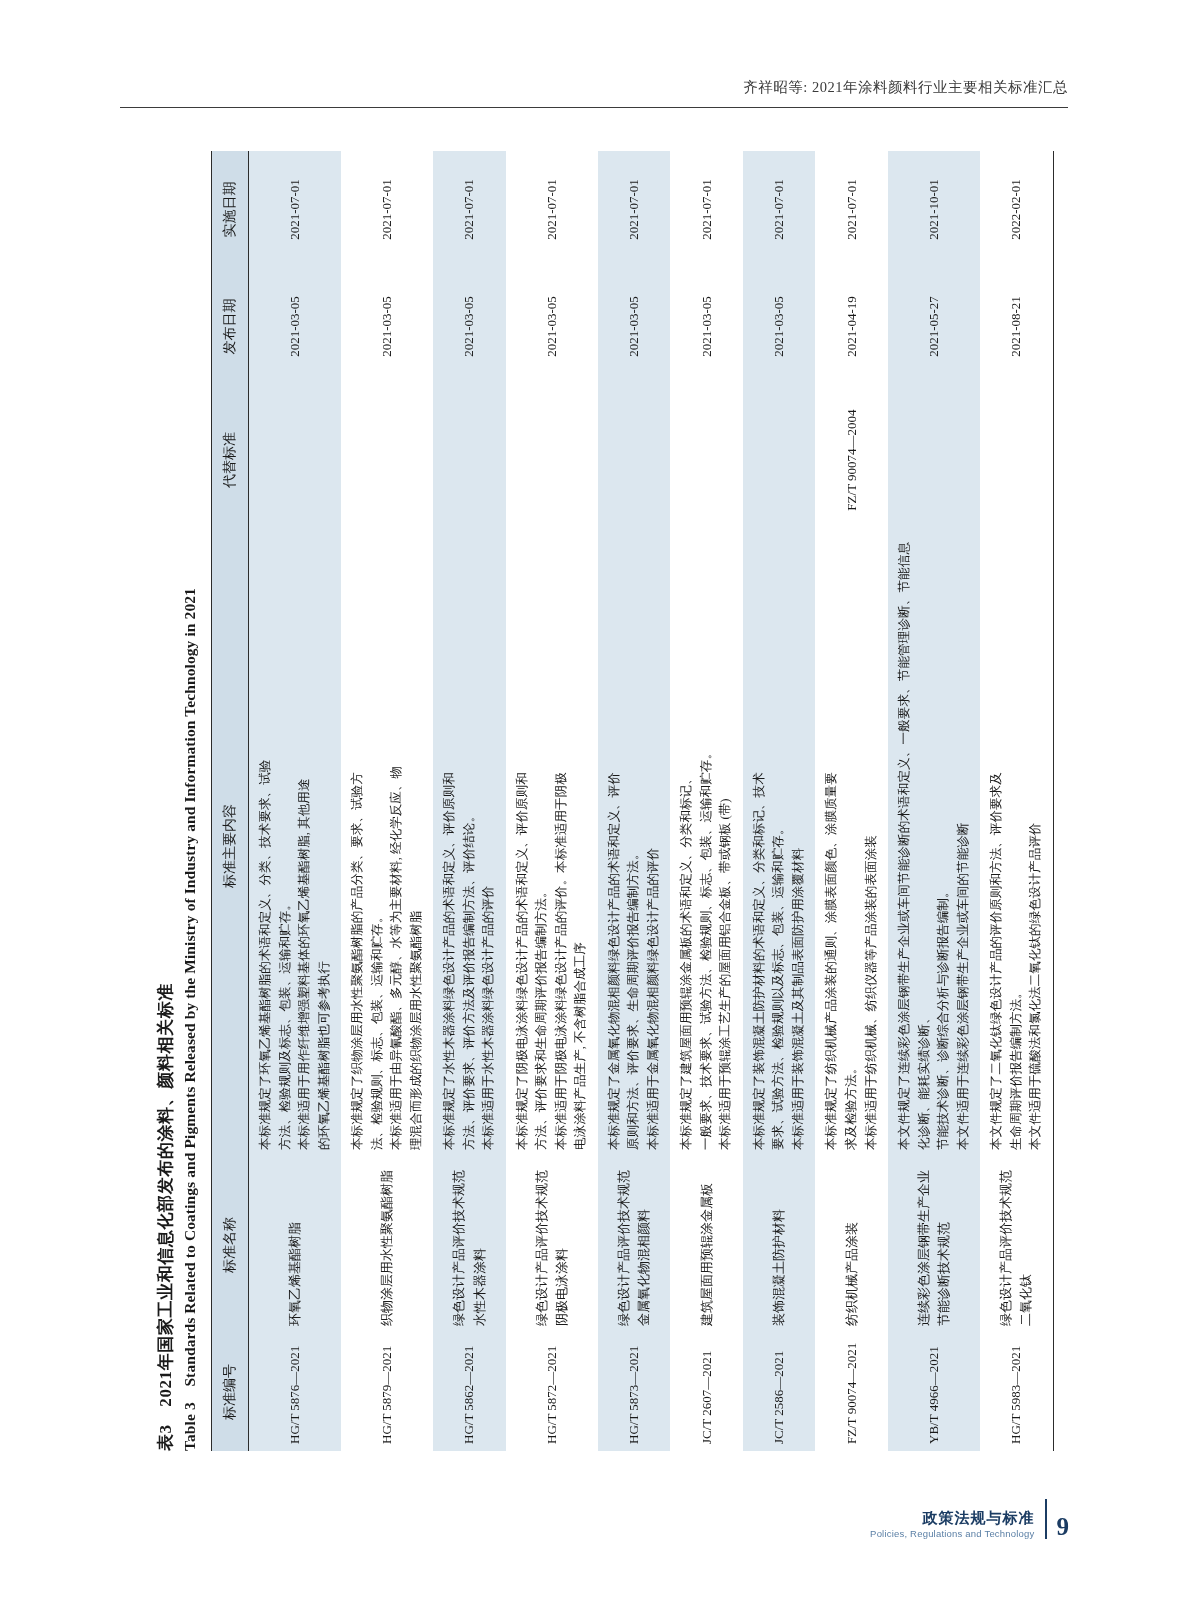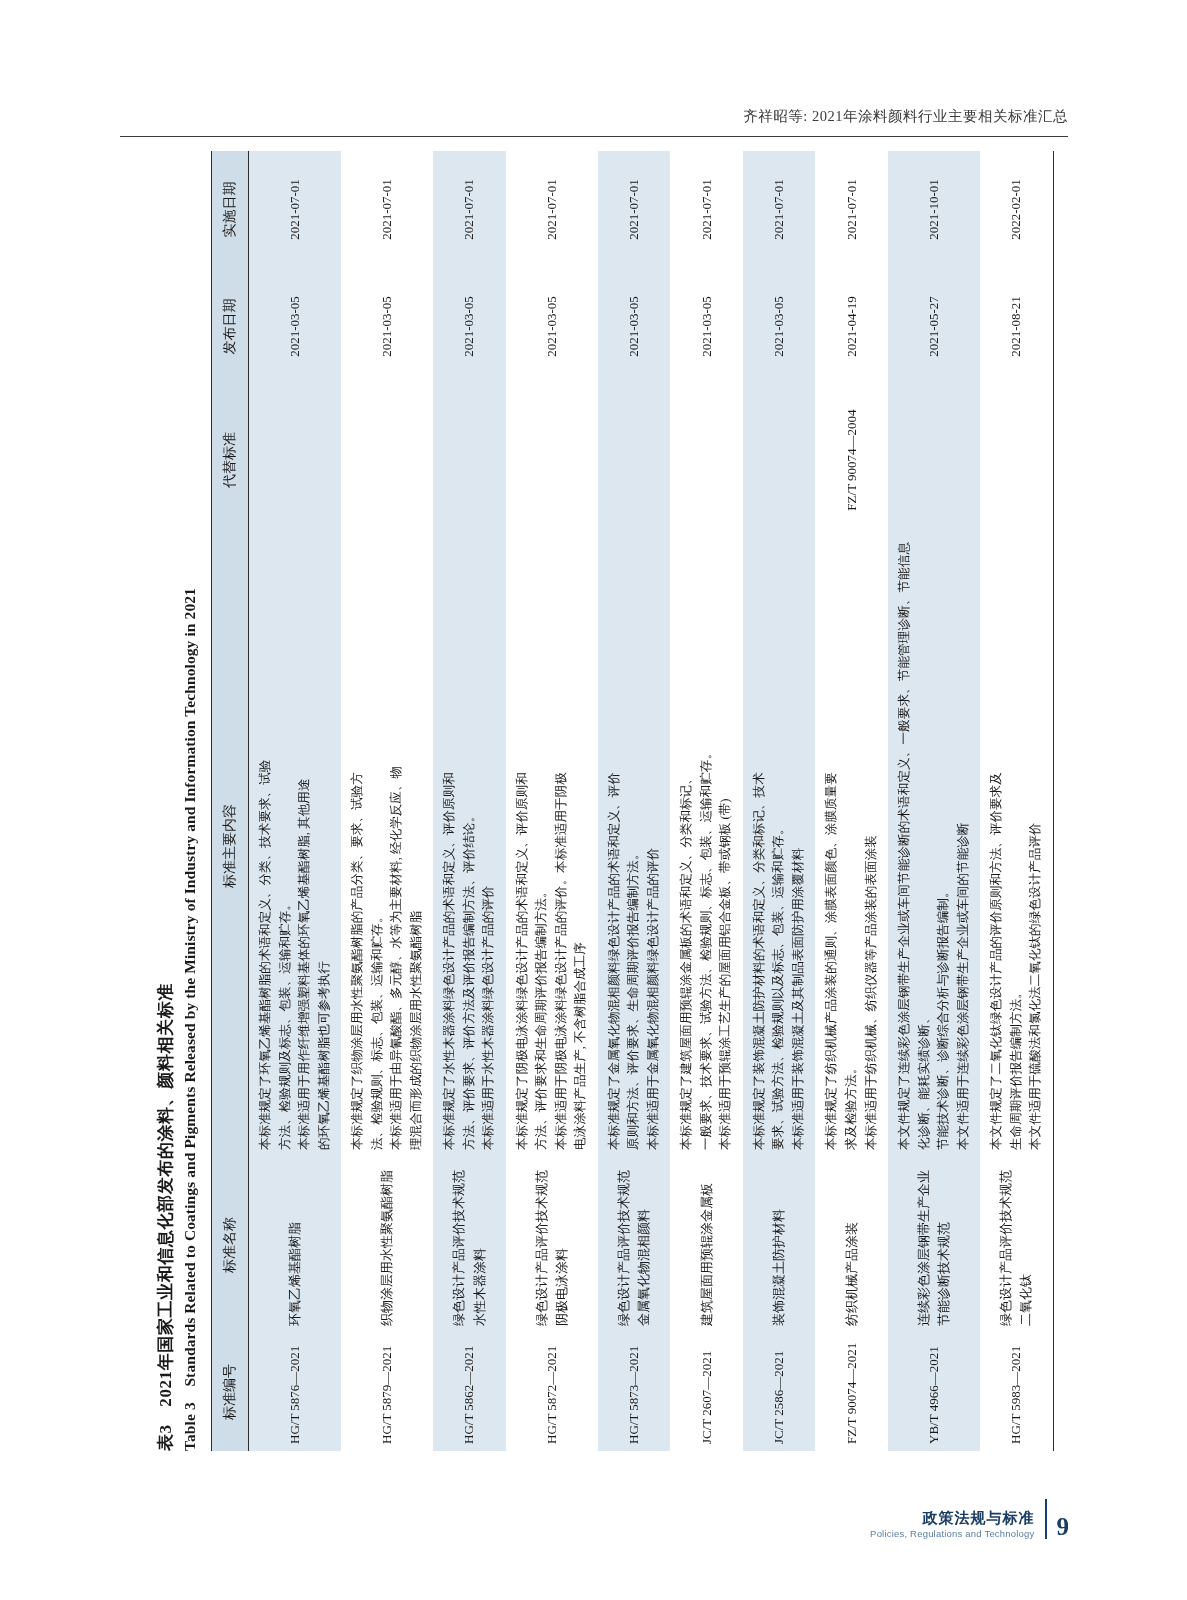--- a/index.html
+++ b/index.html
@@ -16,21 +16,20 @@
     overflow: hidden;
   }
 
   
   .header-zone {
     position: absolute;
     top: 78px;
     left: 120px;
     width: 948px;
     height: 34px;
-    margin-top: 29px;
   }
   .header-text {
     position: absolute;
     right: 0;
     top: 0;
     font-size: 14.5px;
     letter-spacing: .5px;
     color: #3a3a3a;
     white-space: nowrap;
   }

